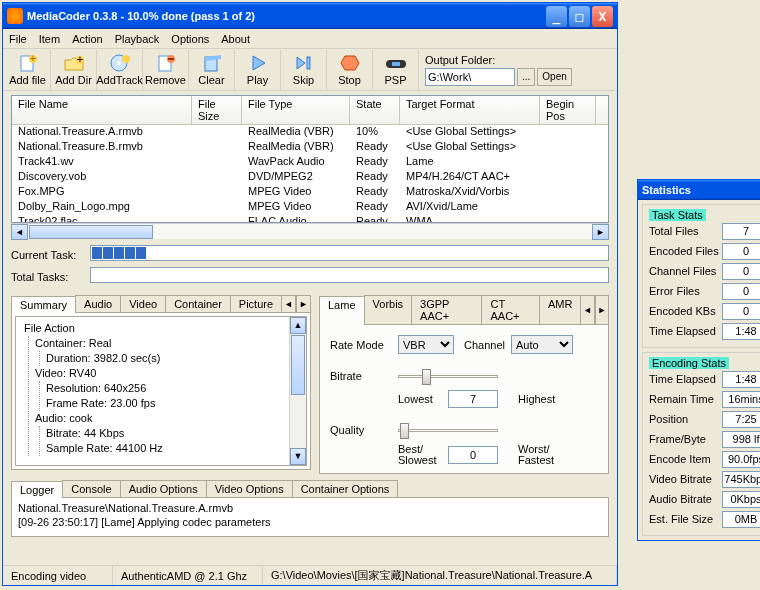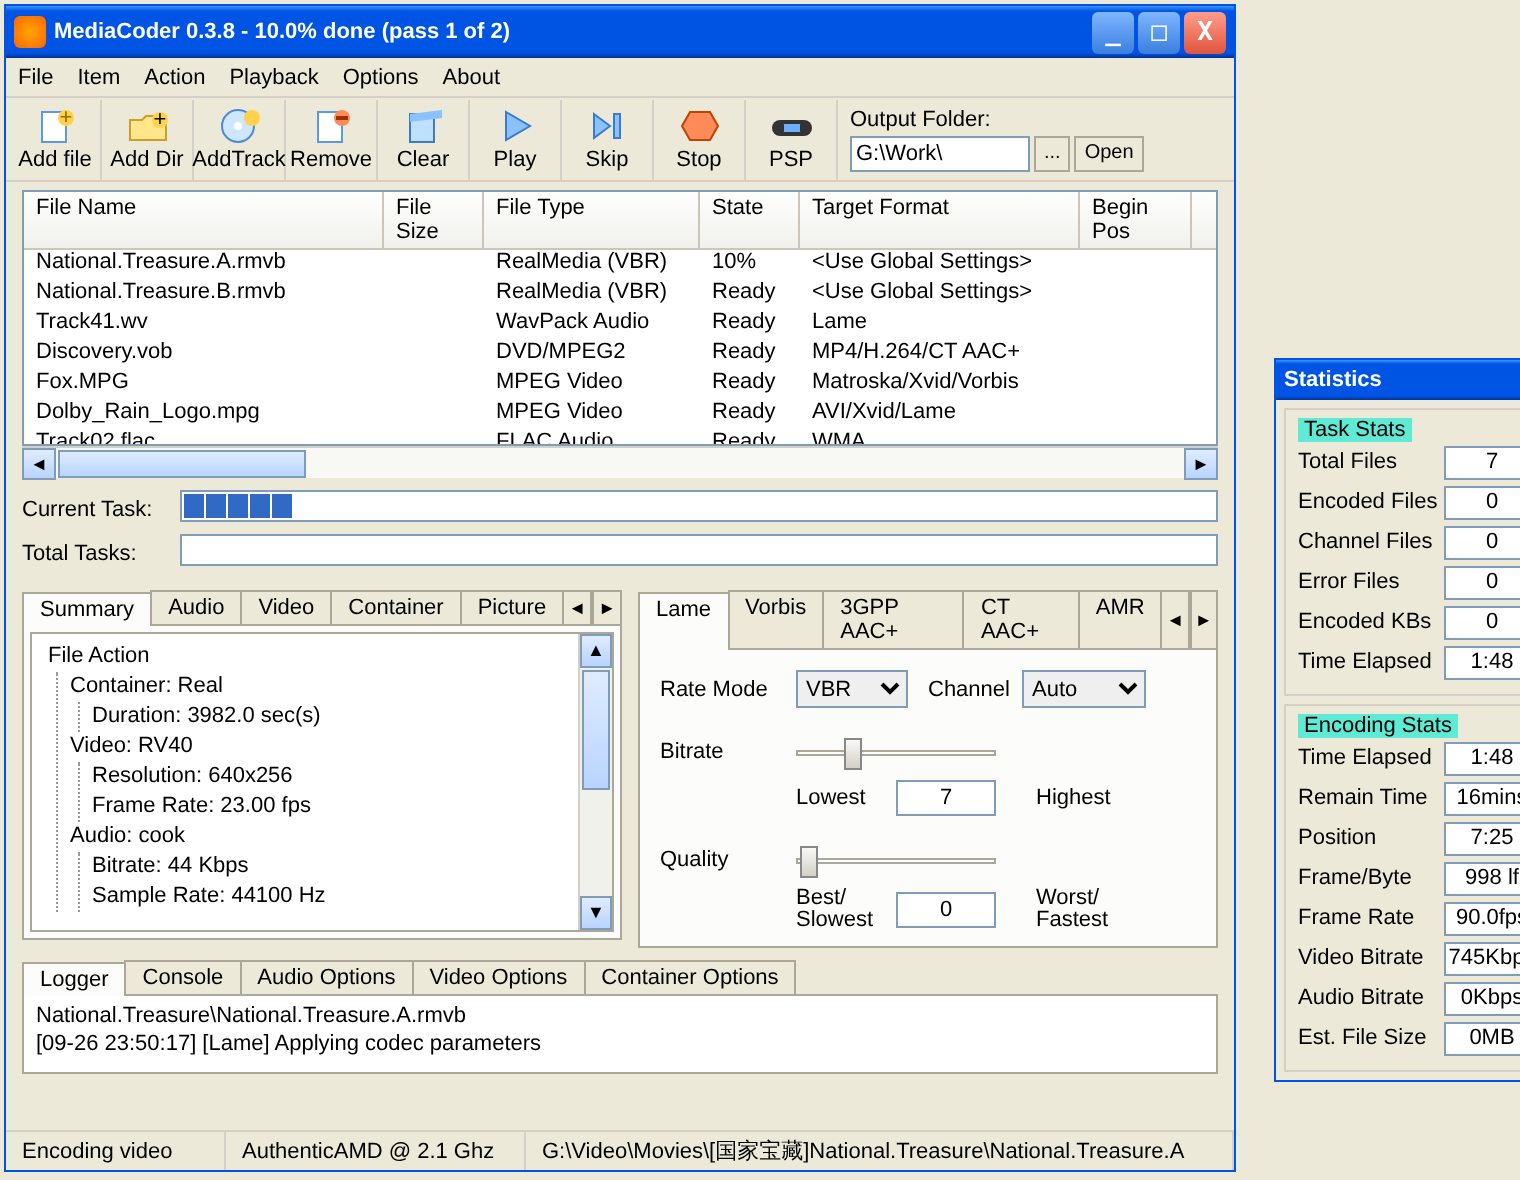--- a/index.html
+++ b/index.html
@@ -412,21 +412,21 @@
         </div>
         <div class="stat-row">
           <span>Position</span>
           <span class="val">7:25</span>
         </div>
         <div class="stat-row">
           <span>Frame/Byte</span>
           <span class="val">998 lf</span>
         </div>
         <div class="stat-row">
-          <span>Frame Rate</span>
+          <span>Encode Item</span>
           <span class="val">90.0fps</span>
         </div>
         <div class="stat-row">
           <span>Video Bitrate</span>
           <span class="val">745Kbps</span>
         </div>
         <div class="stat-row">
           <span>Audio Bitrate</span>
           <span class="val">0Kbps</span>
         </div>

